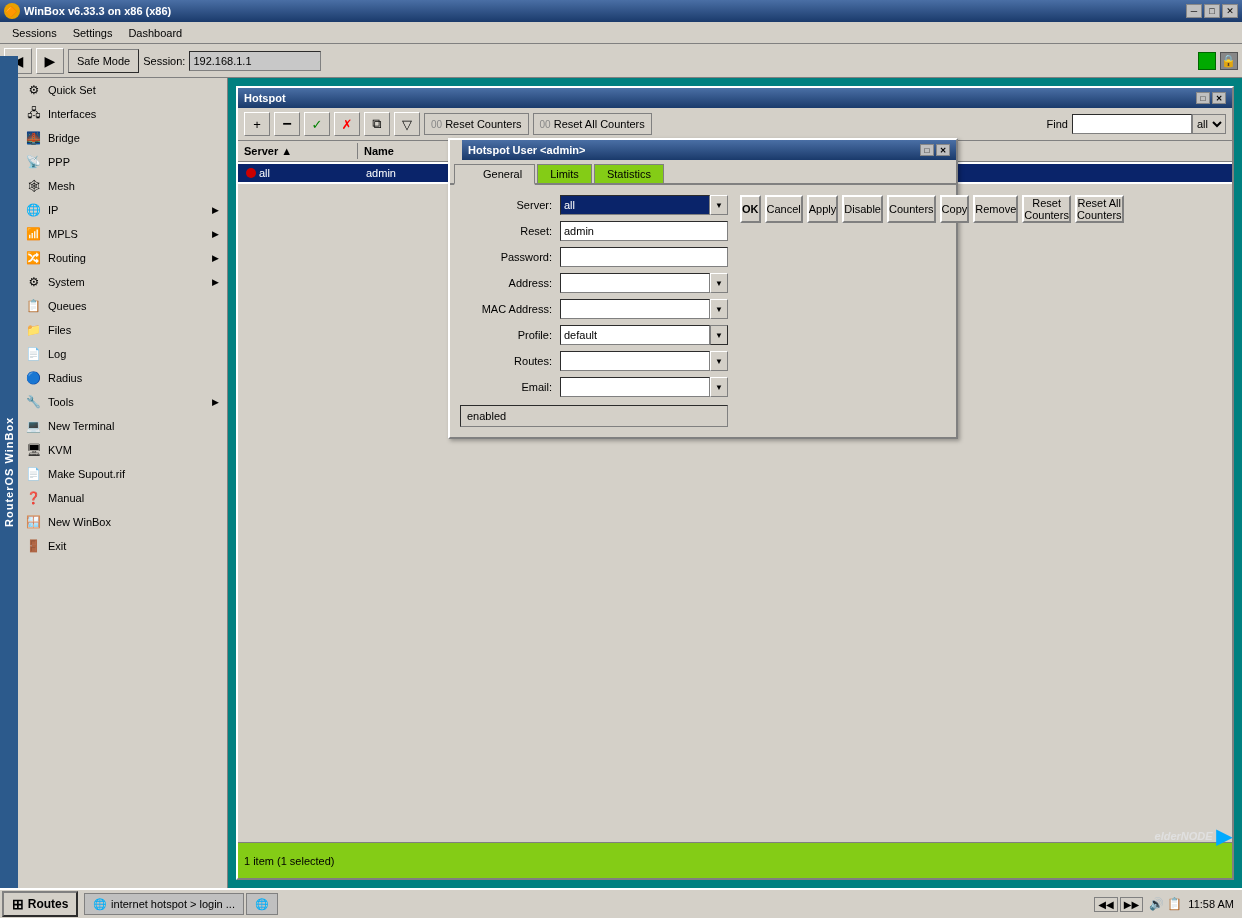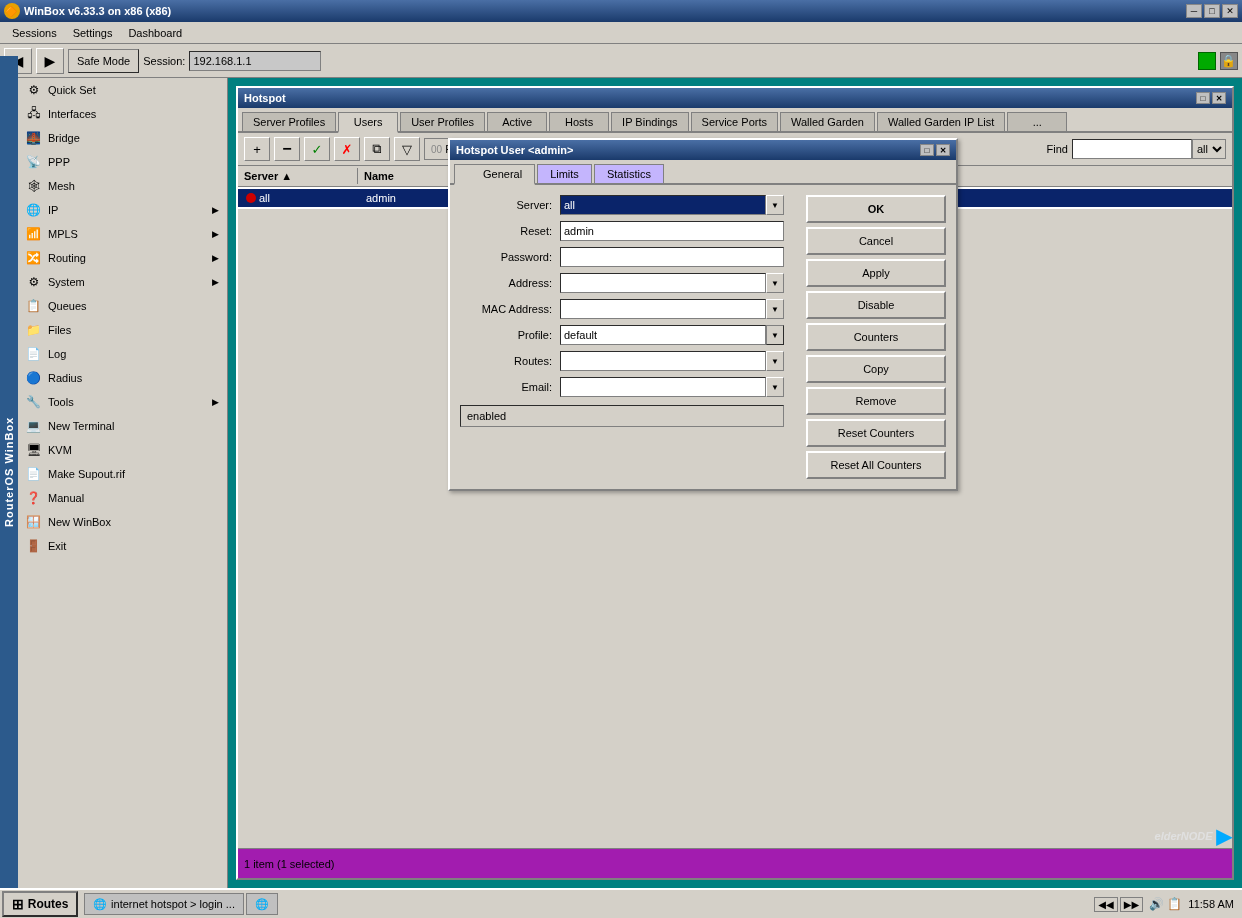--- a/index.html
+++ b/index.html
@@ -328,22 +328,22 @@
       display: inline-block;
       margin-right: 3px;
       vertical-align: middle;
     }
 
     .hs-status-bar {
       position: absolute;
       bottom: 0;
       left: 0;
       right: 0;
-      height: 30px;
-      background: #a21caf;
+      height: 36px;
+      background: #84cc16;
       border-top: 1px solid #808080;
       display: flex;
       align-items: center;
       padding: 0 6px;
       font-size: 11px;
     }
     .dialog {
       position: absolute;
       top: 60px;
       left: 220px;
@@ -357,20 +357,21 @@
     .dialog-title {
       background: linear-gradient(to bottom, #4a6fa5, #1a3a6b);
       color: white;
       height: 20px;
       display: flex;
       align-items: center;
       justify-content: space-between;
       padding: 0 6px;
       font-size: 11px;
       font-weight: bold;
+      margin-left: 12px;
     }
     .dialog-title-controls {
       display: flex;
       gap: 2px;
     }
     .dlg-btn {
       width: 14px;
       height: 12px;
       background: #c0c0c0;
       border: 1px solid #888;
@@ -386,39 +387,39 @@
     .dialog-tabs {
       display: flex;
       align-items: flex-end;
       padding: 4px 4px 0;
       background: #d4d0c8;
       border-bottom: 2px solid #808080;
       gap: 2px;
     }
     .dialog-tab {
       padding: 3px 12px;
-      background: #c4b5fd;
+      background: #84cc16;
       border: 1px solid #808080;
       border-bottom: none;
       cursor: pointer;
       font-size: 11px;
     }
     .dialog-tab.active {
       background: #d4d0c8;
       border-bottom: 2px solid #d4d0c8;
       margin-bottom: -2px;
       z-index: 1;
       padding-left: 28px;
     }
 
     
     .dialog-body {
       display: flex;
       padding: 10px;
-      gap: 22px;
+      gap: 12px;
     }
     .dialog-form {
       flex: 1;
     }
     .form-row {
       display: flex;
       align-items: center;
       margin-bottom: 6px;
     }
     .form-label {
@@ -461,21 +462,21 @@
       cursor: pointer;
       display: flex;
       align-items: center;
       justify-content: center;
       font-size: 8px;
     }
 
     
     .action-buttons {
       display: flex;
-      flex-direction: column;
+      flex-direction: row;
       gap: 4px;
       min-width: 140px;
     }
     .action-btn {
       height: 28px;
       background: #d4d0c8;
       border: 2px solid #808080;
       border-top-color: #ffffff;
       border-left-color: #ffffff;
       cursor: pointer;
@@ -703,32 +704,20 @@
 
     <div class="hotspot-window">
       <div class="hotspot-title">
         <span>Hotspot</span>
         <div class="hotspot-title-controls">
           <div class="hs-btn">□</div>
           <div class="hs-btn">✕</div>
         </div>
       </div>
 
-      <div class="tabs-row">
-        <div class="tab">Server Profiles</div>
-        <div class="tab active">Users</div>
-        <div class="tab">User Profiles</div>
-        <div class="tab">Active</div>
-        <div class="tab">Hosts</div>
-        <div class="tab">IP Bindings</div>
-        <div class="tab">Service Ports</div>
-        <div class="tab">Walled Garden</div>
-        <div class="tab">Walled Garden IP List</div>
-        <div class="tab">...</div>
-      </div>
 
       <div class="hs-toolbar">
         <div class="hs-tool-btn">+</div>
         <div class="hs-tool-btn" style="font-size:16px;font-weight:bold;">−</div>
         <div class="hs-tool-btn" style="color:green;">✓</div>
         <div class="hs-tool-btn" style="color:red;">✗</div>
         <div class="hs-tool-btn">⧉</div>
         <div class="hs-tool-btn">▽</div>
         <div class="hs-counter-btn">
           <span style="color:#888;font-size:10px;">00</span>

